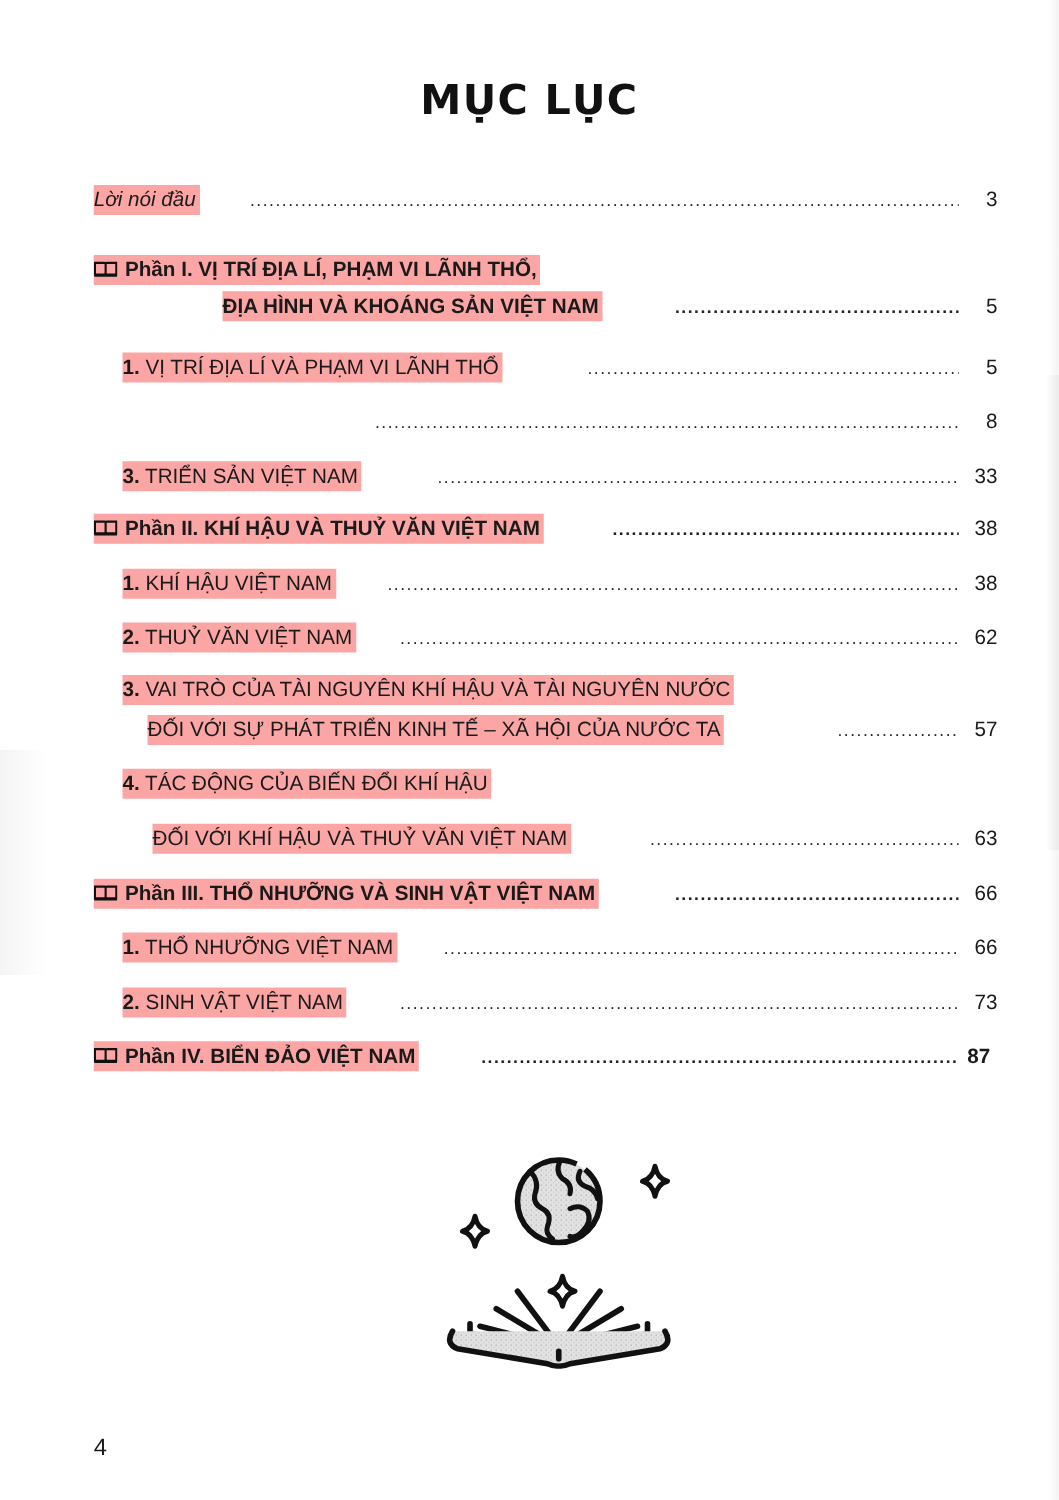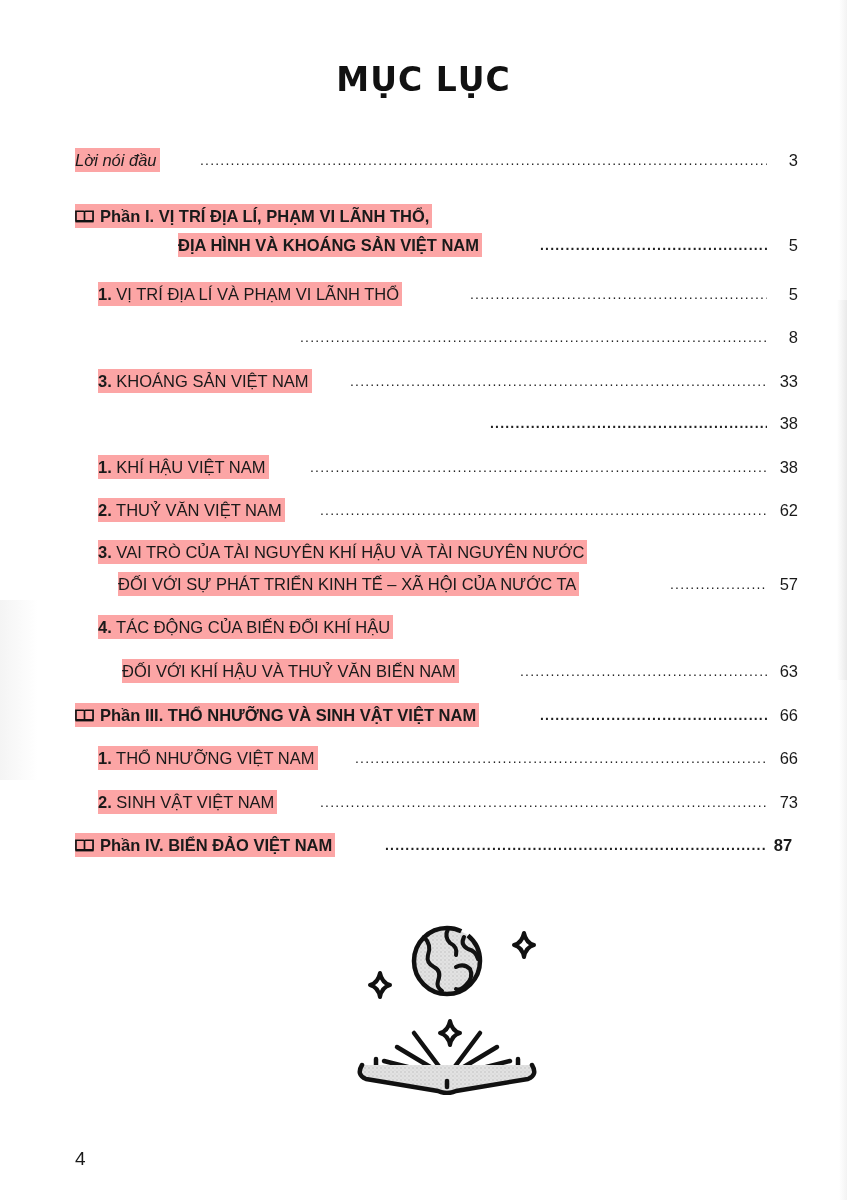--- a/index.html
+++ b/index.html
@@ -94,26 +94,33 @@
     <span class="page">5</span>
   </div>
 
   <div class="row" style="top:325px;">
     <span class="leader" style="left:300px;">......................................................................................................................................................................</span>
     <span class="page">8</span>
   </div>
 
   <div class="row" style="top:369px;">
     <span class="leader" style="left:350px;">......................................................................................................................................................................</span>
-    <span class="label" style="left:98px;"><span class="num">3.</span> <span>KHOÁNG SẢN VIỆT NAM</span></span>
+    <span class="label" style="left:98px;"><span class="num">3.</span> <span>TRIỂN SẢN VIỆT NAM</span></span>
     <span class="page">33</span>
   </div>
 
   <div class="row bold" style="top:411px;">
     <span class="leader" style="left:490px;">......................................................................................................................................................................</span>
+    <span class="label" style="left:75px;">
+      <svg class="book-icon" viewBox="0 0 20 14">
+          <path d="M1 2 L9 2 Q10 2 10 3 L10 13 Q10 12 9 12 L1 12 Z M19 2 L11 2 Q10 2 10 3 L10 13 Q10 12 11 12 L19 12 Z" fill="none" stroke="#111" stroke-width="1.8"></path>
+          <path d="M0.5 13 L19.5 13" stroke="#111" stroke-width="1.5"></path>
+        </svg><span>Phần II.</span>
+      <span>KHÍ HẬU VÀ THUỶ VĂN VIỆT NAM</span>
+    </span>
     <span class="page" style="font-weight:normal;">38</span>
   </div>
 
   <div class="row" style="top:455px;">
     <span class="leader" style="left:310px;">......................................................................................................................................................................</span>
     <span class="label" style="left:98px;"><span class="num">1.</span> <span>KHÍ HẬU VIỆT NAM</span></span>
     <span class="page">38</span>
   </div>
 
   <div class="row" style="top:498px;">
@@ -131,21 +138,21 @@
     <span class="label" style="left:118px;">ĐỐI VỚI SỰ PHÁT TRIỂN KINH TẾ – XÃ HỘI CỦA NƯỚC TA</span>
     <span class="page">57</span>
   </div>
 
   <div class="row" style="top:615px;">
     <span class="label" style="left:98px;"><span class="num">4.</span> <span>TÁC ĐỘNG CỦA BIẾN ĐỔI KHÍ HẬU</span></span>
   </div>
 
   <div class="row" style="top:659px;">
     <span class="leader" style="left:520px;">......................................................................................................................................................................</span>
-    <span class="label" style="left:122px;">ĐỐI VỚI KHÍ HẬU VÀ THUỶ VĂN BIẾN NAM</span>
+    <span class="label" style="left:122px;">ĐỐI VỚI KHÍ HẬU VÀ THUỶ VĂN VIỆT NAM</span>
     <span class="page">63</span>
   </div>
 
   <div class="row bold" style="top:703px;">
     <span class="leader" style="left:540px;">......................................................................................................................................................................</span>
     <span class="label" style="left:75px;">
       <svg class="book-icon" viewBox="0 0 20 14">
           <path d="M1 2 L9 2 Q10 2 10 3 L10 13 Q10 12 9 12 L1 12 Z M19 2 L11 2 Q10 2 10 3 L10 13 Q10 12 11 12 L19 12 Z" fill="none" stroke="#111" stroke-width="1.8"></path>
           <path d="M0.5 13 L19.5 13" stroke="#111" stroke-width="1.5"></path>
         </svg><span>Phần III.</span>

